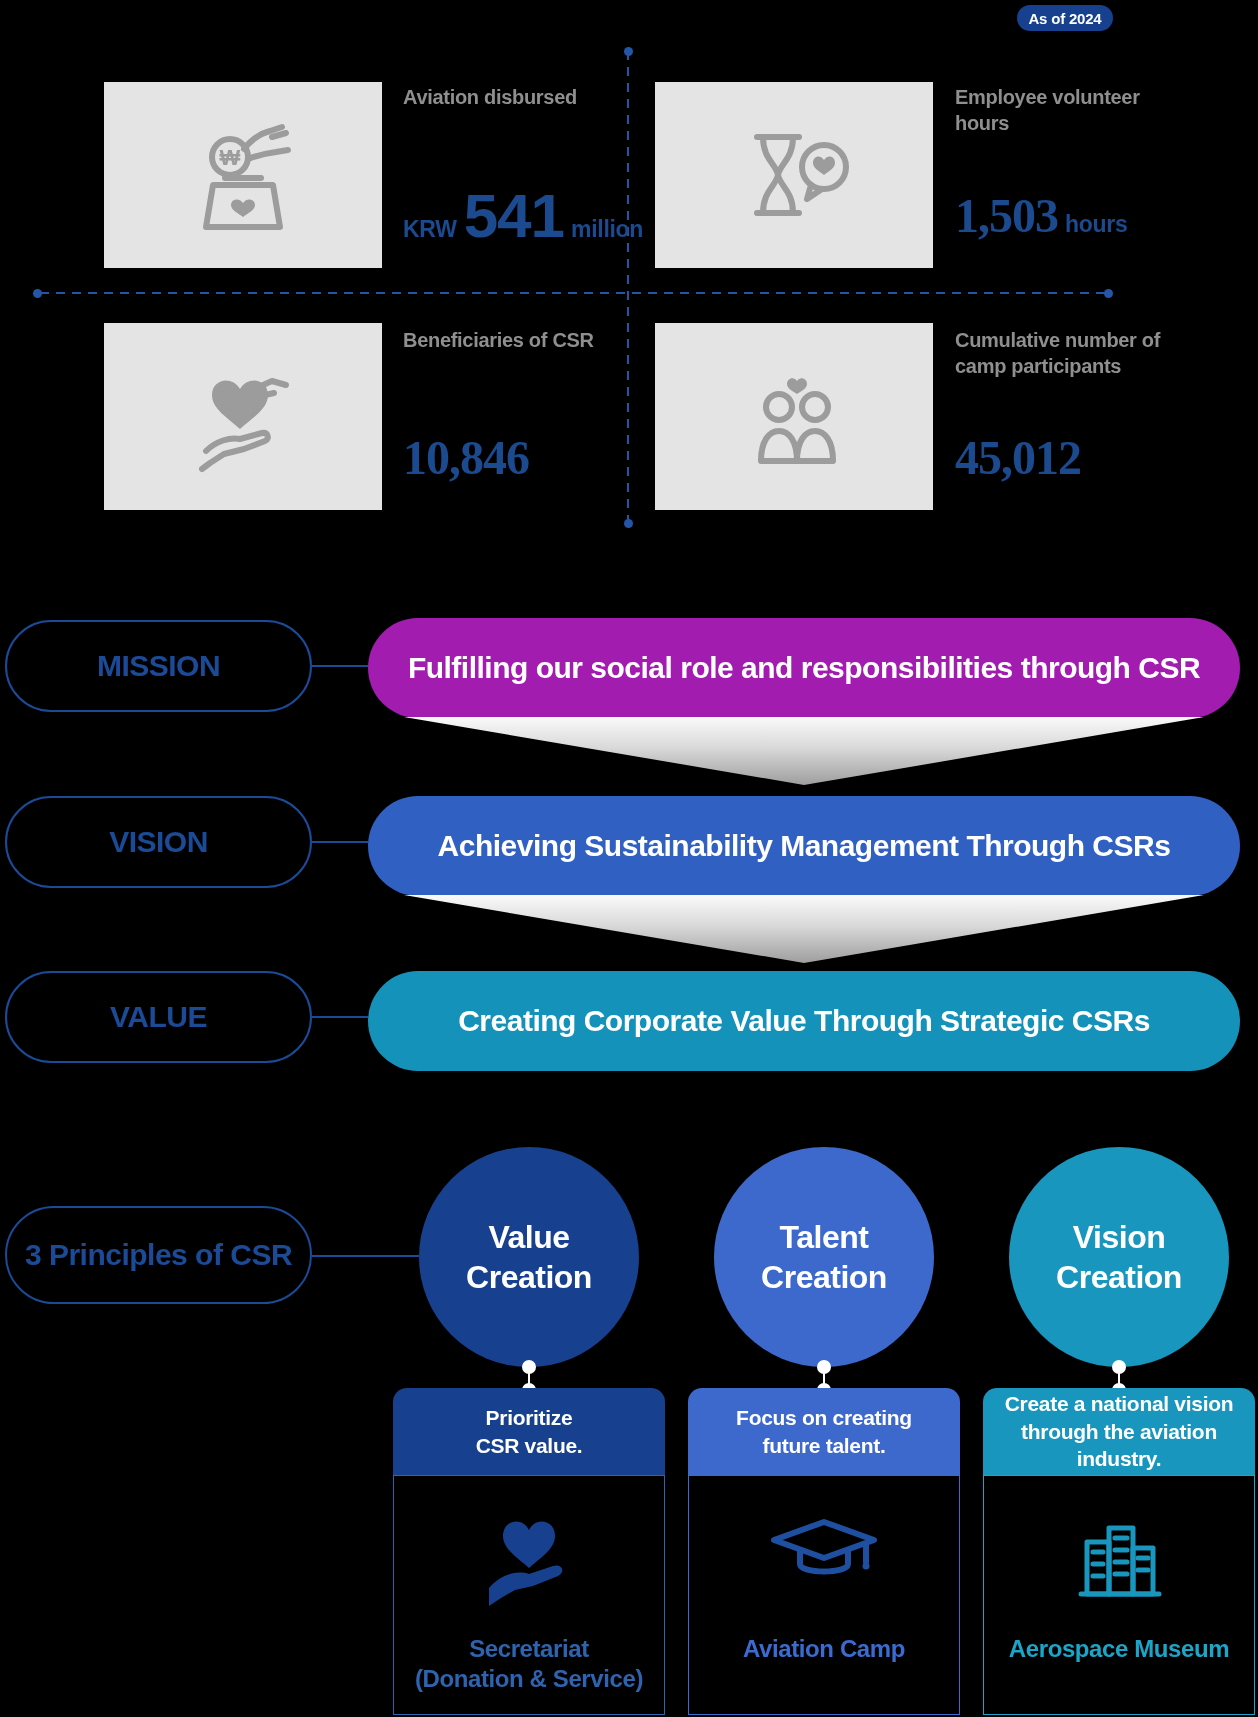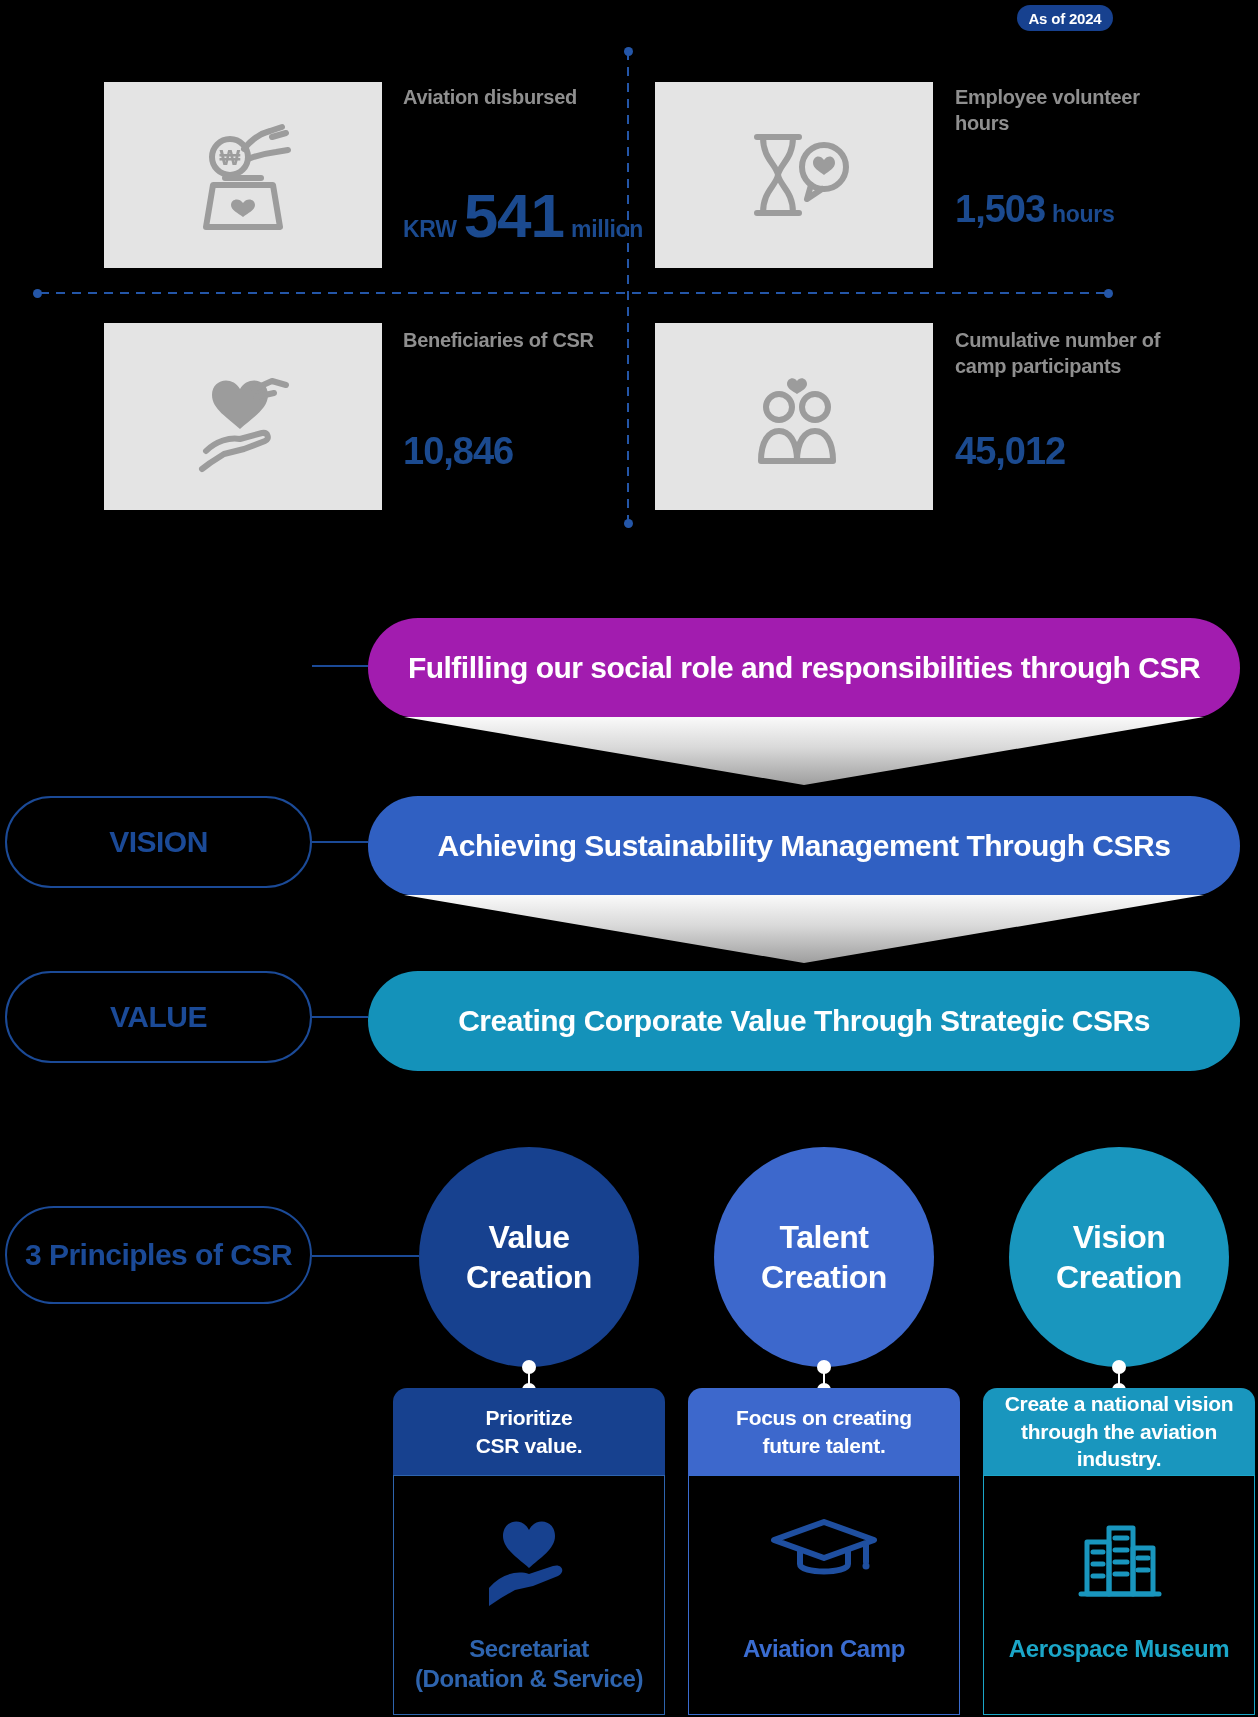--- a/index.html
+++ b/index.html
@@ -36,21 +36,21 @@
   .g-stroke{stroke:#9c9c9c;stroke-width:6;fill:none;stroke-linecap:round;stroke-linejoin:round;}
   .g-fill{fill:#9c9c9c;stroke:none;}
 
   .stat-label{
     width:250px;font-size:20px;font-weight:bold;color:#8f8f8f;
     line-height:1.32;letter-spacing:-0.3px;
   }
   .stat-number{display:flex;align-items:baseline;gap:7px;color:#1b4a8f;font-weight:bold;letter-spacing:-1px;}
   .stat-number .pre,.stat-number .suf{font-size:23px;letter-spacing:-0.3px;}
   .num-lg{font-size:62px;}
-  .num-md{font-size:38px;}
+  .num-md{font-size:48px;font-family:Liberation Serif, serif;}
 
   
   .outline-pill{
     left:5px;width:307px;height:92px;border:2px solid #1b4a97;border-radius:48px;
     display:flex;align-items:center;justify-content:center;box-sizing:border-box;
     color:#1b4a97;font-size:30px;font-weight:bold;letter-spacing:-0.5px;background:transparent;
   }
   .connector{left:312px;width:56px;height:2px;background:#1b4a97;}
   .big-pill{
     left:368px;width:872px;height:100px;border-radius:50px;
@@ -159,20 +159,21 @@
       <path class="g-stroke" d="M42 106 c0 -20 8 -30 18 -30 c10 0 18 10 18 30 Z"></path>
       <circle class="g-stroke" cx="96" cy="52" r="13"></circle>
       <path class="g-stroke" d="M78 106 c0 -20 8 -30 18 -30 c10 0 18 10 18 30 Z"></path>
     </svg>
   </div>
   <div class="abs stat-label" style="left:955px;top:327px;width:225px;">Cumulative number of camp participants</div>
   <div class="abs stat-number" style="left:955px;top:430px;">
     <span class="num-md">45,012</span>
   </div>
 
+  <div class="abs outline-pill" style="top:620px;">MISSION</div>
   <div class="abs connector" style="top:665px;"></div>
   <div class="abs big-pill" style="top: 618px; background: #a21caf;">Fulfilling our social role and responsibilities through CSR</div>
   <div class="abs chevron" style="top:717px;"></div>
 
   <div class="abs outline-pill" style="top:796px;">VISION</div>
   <div class="abs connector" style="top:841px;"></div>
   <div class="abs big-pill" style="top: 796px; background: rgb(48, 96, 194);">Achieving Sustainability Management Through CSRs</div>
   <div class="abs chevron" style="top:895px;"></div>
 
   <div class="abs outline-pill" style="top:971px;">VALUE</div>

